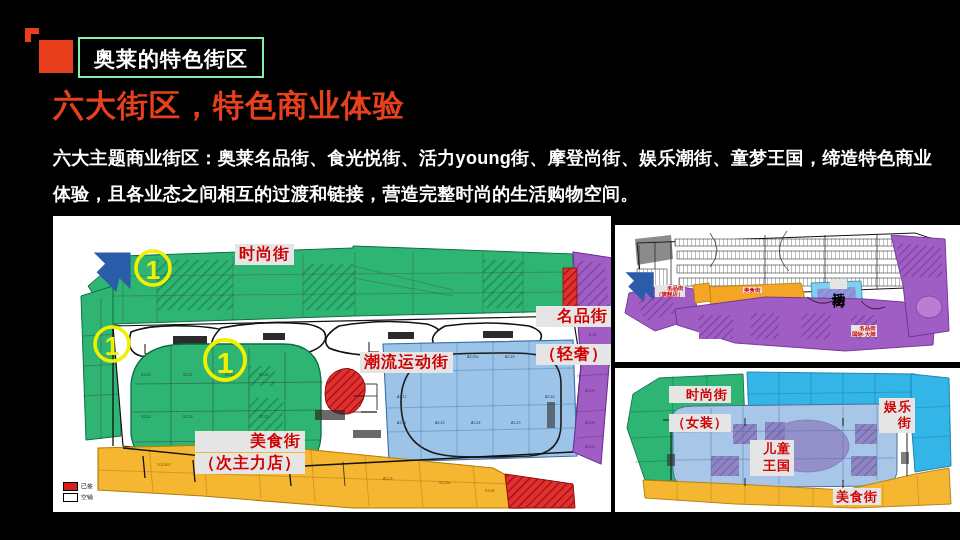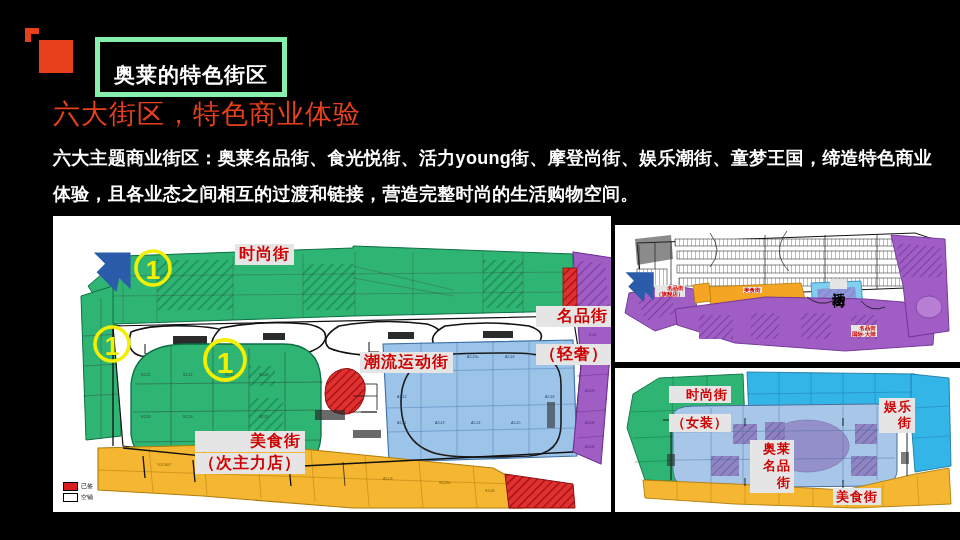--- a/index.html
+++ b/index.html
@@ -4,24 +4,24 @@
 <style>
   html,body{margin:0;padding:0;background:#000;}
   body{width:960px;height:540px;overflow:hidden;font-family:"Liberation Sans","DejaVu Sans",sans-serif;}
   .slide{position:relative;width:960px;height:540px;background:#000;}
 
   
   .kicker{position:absolute;left:25px;top:28px;width:300px;height:45px;}
   .kicker .sq-small{position:absolute;left:0;top:0;width:14px;height:14px;background:#e8401c;}
   .kicker .sq-notch{position:absolute;left:6px;top:6px;width:8px;height:8px;background:#000;}
   .kicker .sq-big{position:absolute;left:14px;top:12px;width:34px;height:33px;background:#e8401c;}
-  .titlebox{position:absolute;left:95px;top:37px;border:5px solid #86efac;padding:21px 14px 6px 14px;}
+  .titlebox{position:absolute;left:78px;top:37px;border:2px solid #86efac;padding:8px 14px 6px 14px;}
   .titlebox .t{font-size:21px;font-weight:bold;color:#fff;letter-spacing:1px;line-height:1.1;white-space:nowrap;}
 
-  .h1{position:absolute;left:53px;top:96px;font-size:27px;font-weight:normal;color:#e8401c;letter-spacing:1px;white-space:nowrap;}
+  .h1{position:absolute;left:53px;top:85px;font-size:31px;font-weight:bold;color:#e8401c;letter-spacing:1px;white-space:nowrap;}
   .body-txt{position:absolute;left:53px;top:140px;width:880px;color:#fff;font-size:18px;font-weight:bold;line-height:2.0;letter-spacing:.3px;}
 
   
   .panel{position:absolute;background:#fff;overflow:hidden;}
   #panel-main{left:53px;top:216px;width:558px;height:296px;}
   #panel-tr{left:615px;top:225px;width:345px;height:137px;}
   #panel-br{left:615px;top:368px;width:345px;height:144px;}
 
   svg{display:block;}
 
@@ -362,18 +362,18 @@
       <rect x="286" y="84" width="8" height="12" fill="#2b2b2b" opacity="0.6"></rect>
     </svg>
 
     <div style="position:absolute;left:54px;top:18px;z-index:6;">
       <div class="lbl red md" style="position:static;display:block;">时尚街</div>
       <div class="lbl red md" style="position:static;display:block;margin-top:11px;">（女装）</div>
     </div>
 
     <div class="lbl red md" style="left:264px;top:30px;width:30px;white-space:normal;line-height:1.25;">娱乐街</div>
 
-    <div class="lbl red md" style="left:135px;top:72px;width:38px;white-space:normal;line-height:1.3;">奥莱名品街</div>
+    <div class="lbl red md" style="left:135px;top:72px;width:38px;white-space:normal;line-height:1.3;">儿童王国</div>
 
     <div class="lbl red md" style="left:218px;top:120px;">美食街</div>
   </div>
 
 </div>
 
 </body></html>

